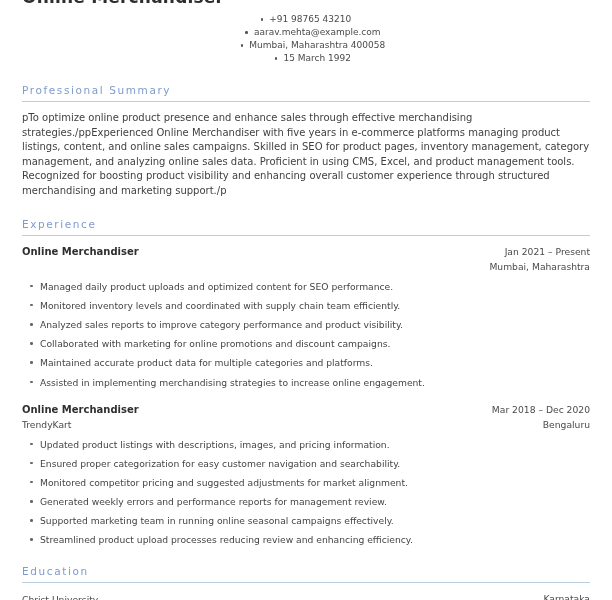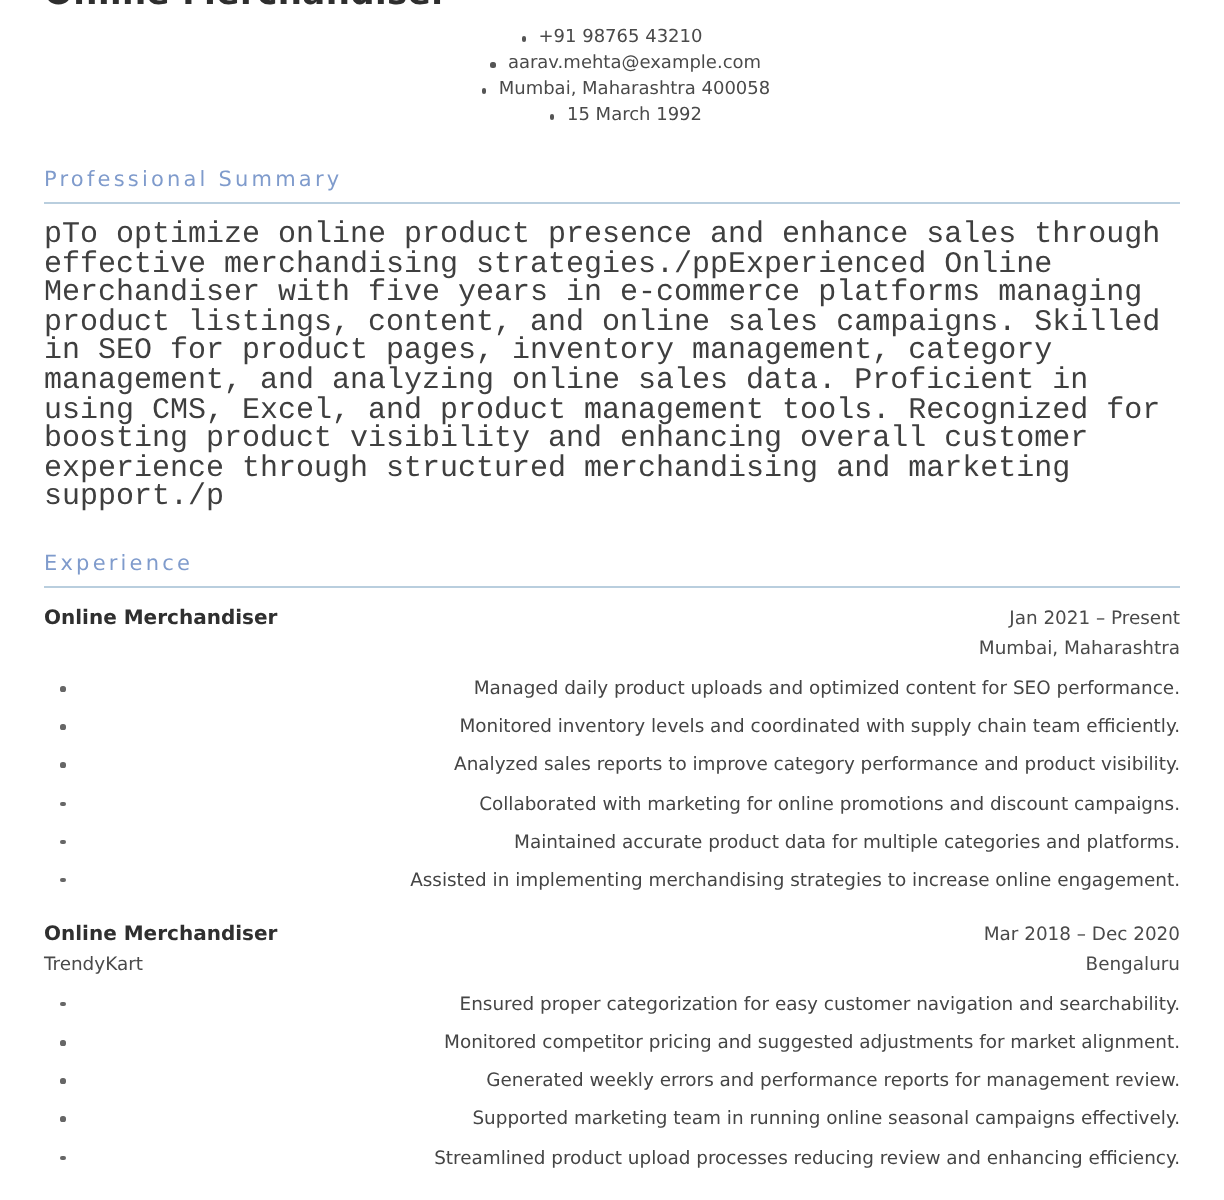--- a/index.html
+++ b/index.html
@@ -84,26 +84,25 @@
   }
   .section-rule {
     height: 1px;
     background: #b9cede;
     width: 100%;
     margin-bottom: 9px;
   }
 
   
   .summary-text {
-    font-size: 15px;
+    font-size: 10px;
     line-height: 14.6px;
     color: #3f3f3f;
     text-align: left;
     margin: 0;
-    font-family: Liberation Mono, monospace;
   }
 
   
   .entry {
     margin-bottom: 2px;
   }
   .entry + .entry {
     margin-top: 14px;
   }
   .entry-head {
@@ -150,21 +149,20 @@
     margin: 6px 0 0 0;
     padding: 0;
   }
   .bullets li {
     position: relative;
     font-size: 9.2px;
     line-height: 13px;
     color: #454545;
     padding-left: 18px;
     margin-bottom: 6.2px;
-    text-align: right;
   }
   .bullets li::before {
     content: "";
     position: absolute;
     left: 8px;
     top: 5px;
     width: 2.6px;
     height: 2.6px;
     border-radius: 50%;
     background: #666;
@@ -252,20 +250,21 @@
           <div class="entry-left">
             <div class="entry-title">Online Merchandiser</div>
             <div class="entry-org">TrendyKart</div>
           </div>
           <div class="entry-right">
             <div class="entry-date">Mar 2018 – Dec 2020</div>
             <div class="entry-loc">Bengaluru</div>
           </div>
         </div>
         <ul class="bullets">
+          <li>Updated product listings with descriptions, images, and pricing information.</li>
           <li>Ensured proper categorization for easy customer navigation and searchability.</li>
           <li>Monitored competitor pricing and suggested adjustments for market alignment.</li>
           <li>Generated weekly errors and performance reports for management review.</li>
           <li>Supported marketing team in running online seasonal campaigns effectively.</li>
           <li>Streamlined product upload processes reducing review and enhancing efficiency.</li>
         </ul>
       </div>
     </div>
 
     <div class="section">

